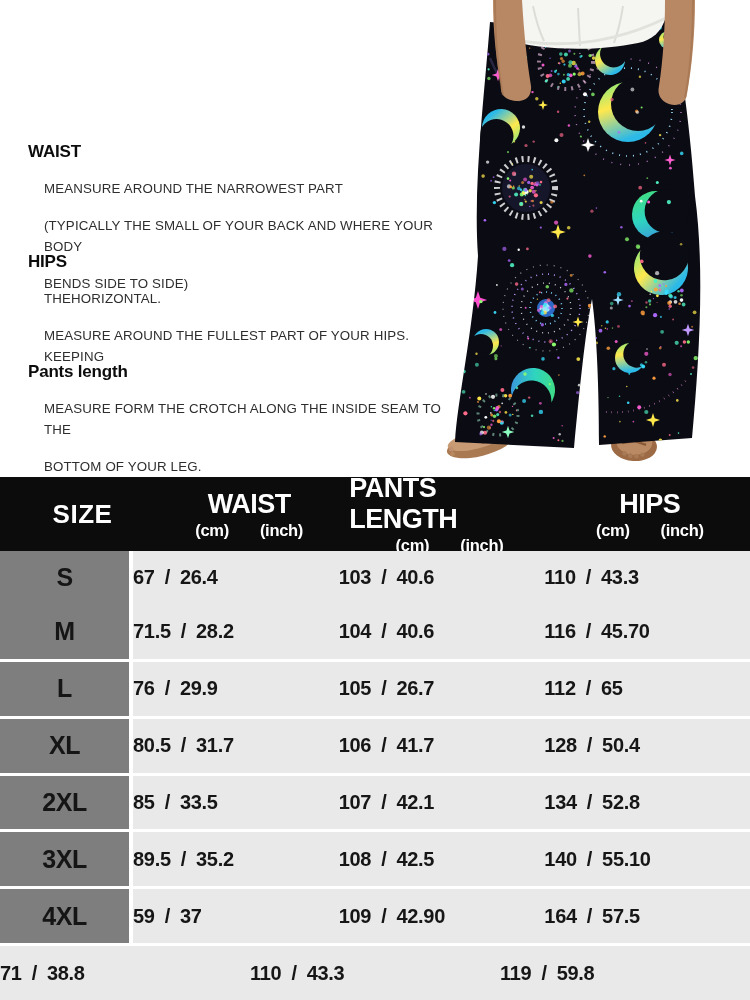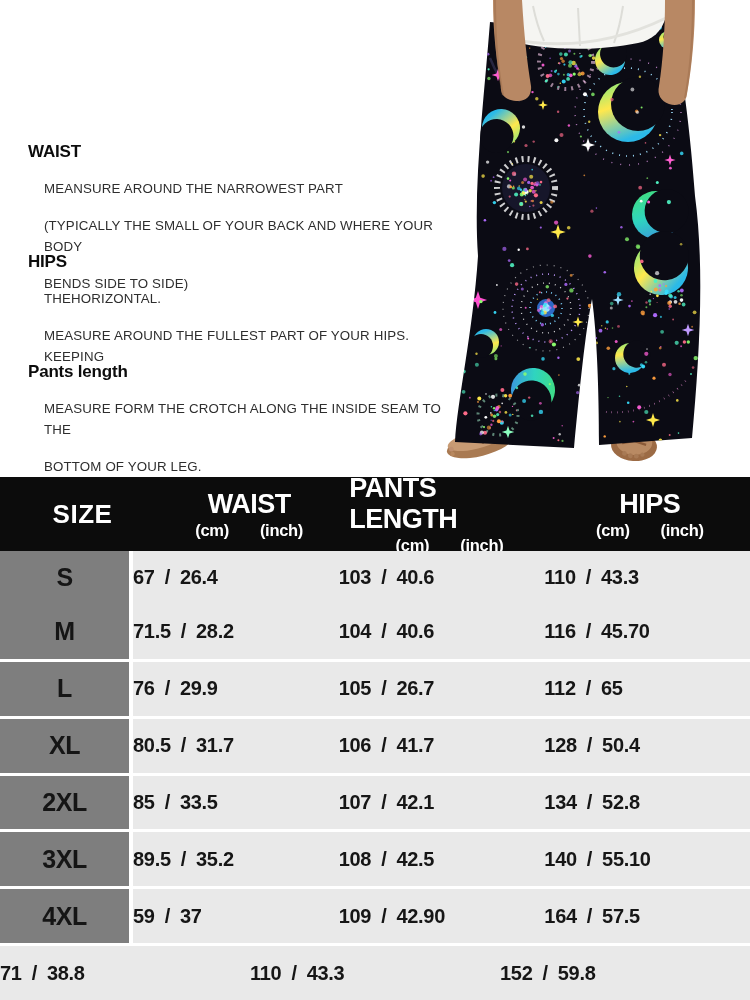--- a/index.html
+++ b/index.html
@@ -755,20 +755,20 @@
             <span>71</span>
             <span class="sl">/</span>
             <span>38.8</span>
           </div>
         <div class="td-val">
             <span>110</span>
             <span class="sl">/</span>
             <span>43.3</span>
           </div>
         <div class="td-val">
-            <span>152</span>
+            <span>119</span>
             <span class="sl">/</span>
             <span>59.8</span>
           </div>
       </div>
     </div>
   </div>
 </div>
 
 </body></html>

